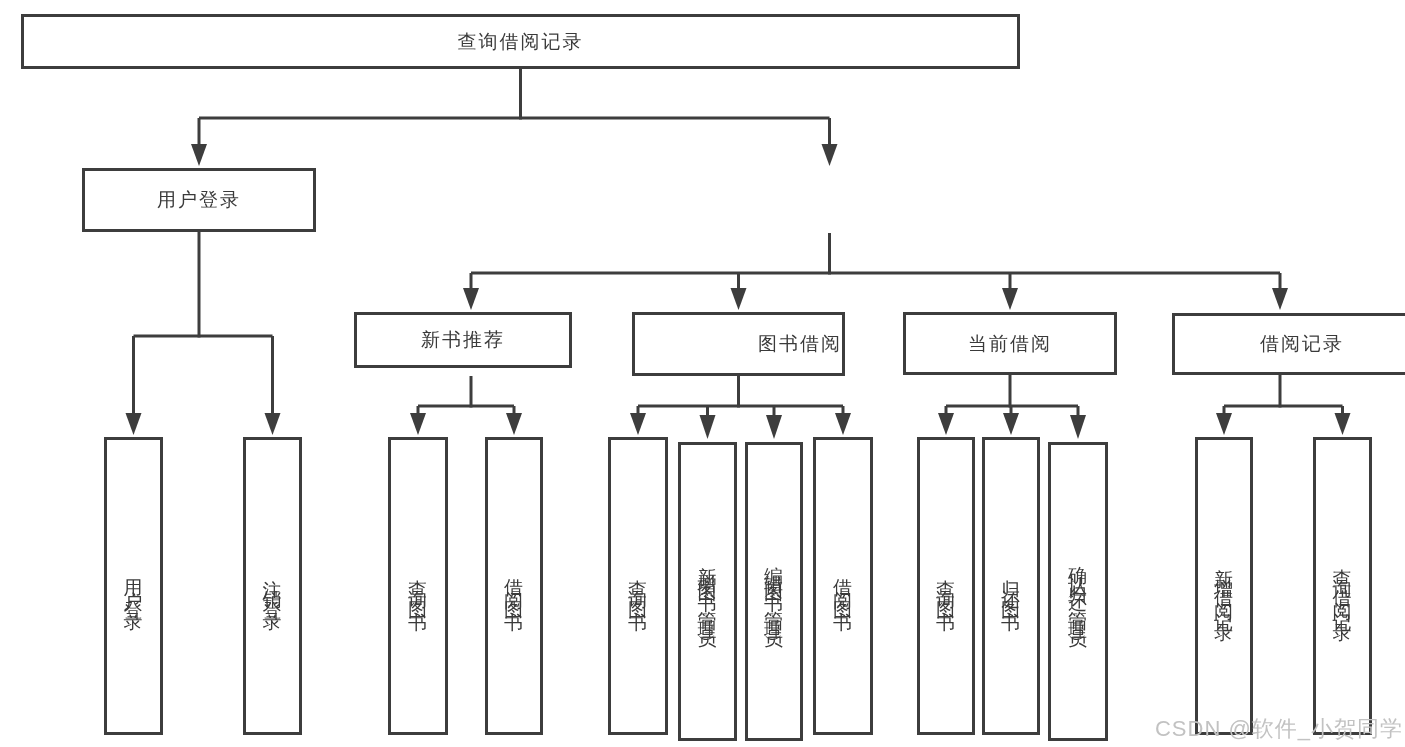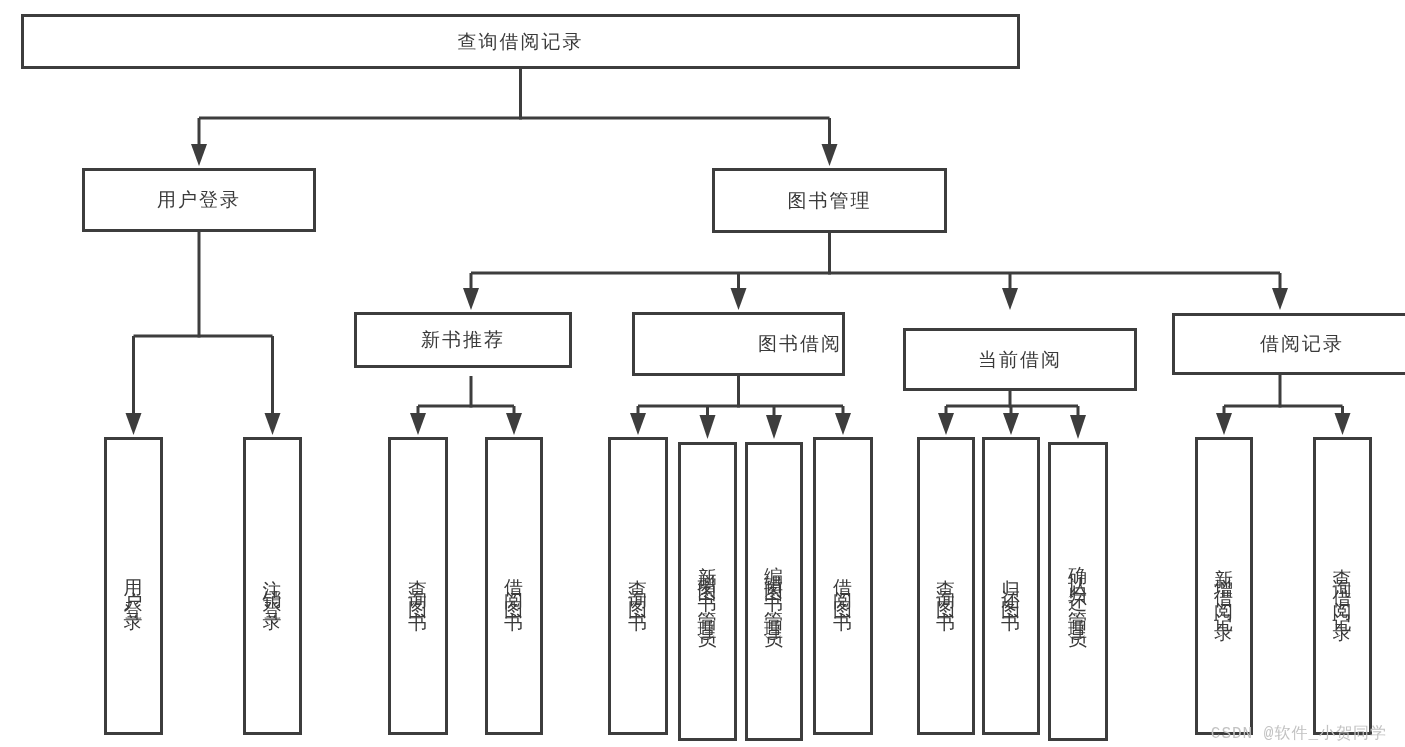--- a/index.html
+++ b/index.html
@@ -40,27 +40,26 @@
   .node.v span{
     writing-mode:vertical-rl;
     text-orientation:mixed;
     letter-spacing:11px;
     line-height:1;
     white-space:nowrap;
   }
   .node.v.admin span{letter-spacing:9px;}
   .watermark{
     position:absolute;
-    right:18px;bottom:3px;
-    font-size:16px;
+    right:2px;bottom:3px;
+    font-size:22px;
     letter-spacing:1px;
     color:var(--color-watermark);
     z-index:6;
     white-space:nowrap;
-    font-family:Liberation Mono, monospace;
   }
 </style>
 </head>
 <body>
 
 <div class="canvas">
 
   <svg class="connectors" viewBox="0 0 1405 747" xmlns="http://www.w3.org/2000/svg">
 
     <g>
@@ -137,31 +136,28 @@
     </g>
   </svg>
 
   <div class="node h" style="left:21px;top:14px;width:999px;height:55px;">
     <span>查询借阅记录</span>
   </div>
 
   <div class="node h" style="left:82px;top:168px;width:234px;height:64px;">
     <span>用户登录</span>
   </div>
-  <div class="node h" style="left:712px;top:168px;width:235px;height:65px;">
-    <span>图书管理</span>
-  </div>
 
   <div class="node h" style="left:354px;top:312px;width:218px;height:56px;">
     <span>新书推荐</span>
   </div>
   <div class="node h" style="left:632px;top:312px;width:213px;height:64px;justify-content:flex-end;">
     <span>图书借阅</span>
   </div>
-  <div class="node h" style="left:903px;top:312px;width:234px;height:63px;margin-top:16px;">
+  <div class="node h" style="left:903px;top:312px;width:214px;height:63px;">
     <span>当前借阅</span>
   </div>
   <div class="node h" style="left:1172px;top:313px;width:260px;height:62px;">
     <span>借阅记录</span>
   </div>
 
   <div class="node v" style="left:104px;top:437px;width:59px;height:298px;">
     <span>用户登录</span>
   </div>
   <div class="node v" style="left:243px;top:437px;width:59px;height:298px;">

